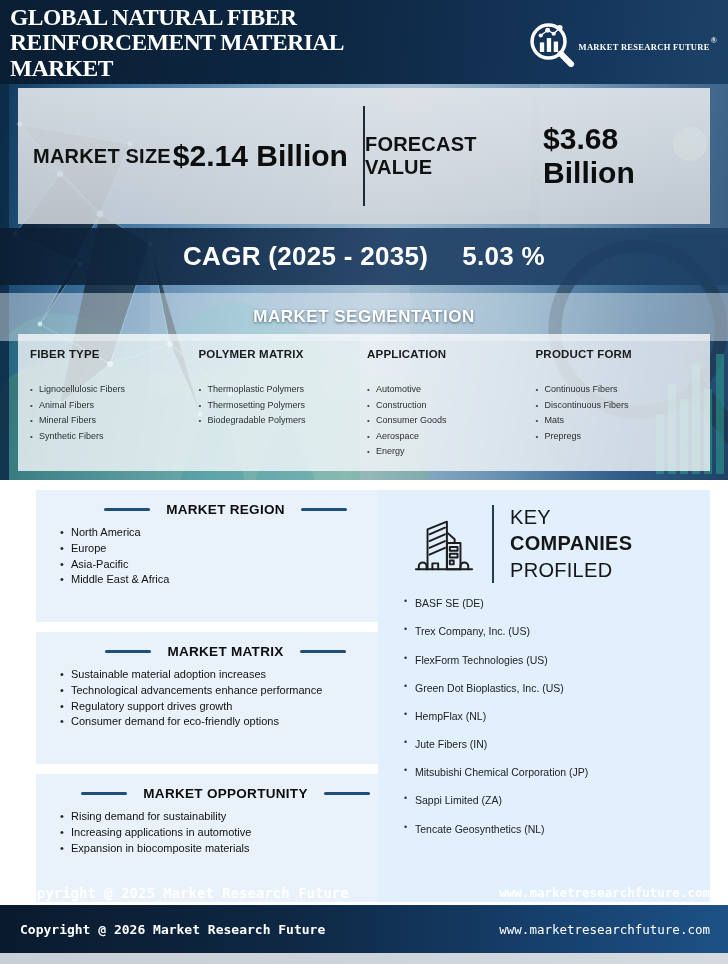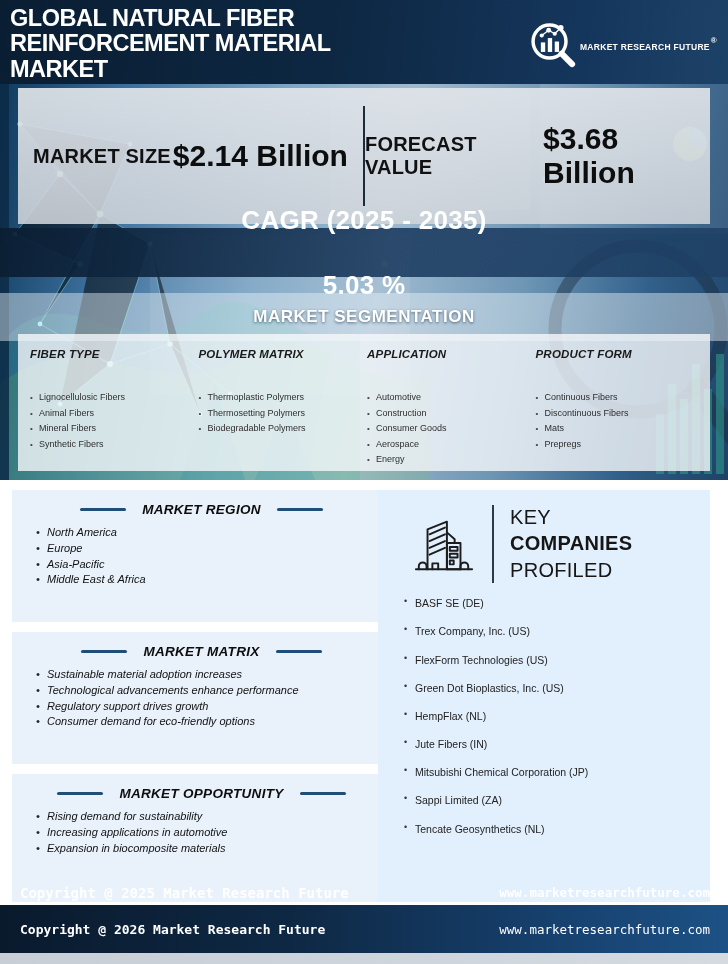--- a/index.html
+++ b/index.html
@@ -8,21 +8,21 @@
   .canvas{
     position:relative; width:728px; height:964px; margin:0 auto;
     background:#ffffff; overflow:hidden;
   }
 
   
   .header{
     position:absolute; left:0; top:0; width:728px; height:84px;
     background:linear-gradient(95deg,#0a1e33 0%,#0d2742 45%,#15365c 80%,#1d4268 100%);
     display:flex; align-items:flex-start; justify-content:space-between;
-    padding:5px 12px 0 10px; z-index:30;
+    padding:5px 12px 0 10px; z-index:30;font-family:Liberation Serif, serif;
   }
   .header h1{
     color:#fff; font-size:24px; line-height:1.06; font-weight:bold;
     letter-spacing:-0.5px; transform:scaleX(0.98); transform-origin:left top;
     text-transform:uppercase;
   }
   .logo{ display:flex; align-items:center; gap:1px; margin-top:14px; }
   .logo-text{ color:#fff; font-size:8.5px; font-weight:bold; letter-spacing:0.3px; white-space:nowrap; }
   .logo-reg{ color:#fff; font-size:8px; vertical-align:top; position:relative; top:-6px; left:1px;}
 
@@ -38,51 +38,51 @@
     position:absolute; left:18px; top:4px; width:692px; height:136px;
     background:linear-gradient(180deg,rgba(224,228,233,0.92),rgba(208,213,219,0.88));
     display:flex; z-index:5;
   }
   .stat-half{ flex:1; display:flex; flex-direction:row; align-items:center; justify-content:center; gap:2px; }
   .stat-divider{ width:2px; height:100px; background:#1c2b38; align-self:center; }
   .stat-label{ font-size:20px; font-weight:bold; color:#111; letter-spacing:0.2px; }
   .stat-value{ font-size:30px; font-weight:bold; color:#0d0d0d; }
 
   .cagr-band{
-    position:absolute; left:0; top:144px; width:728px; height:49px;
+    position:absolute; left:0; top:144px; width:728px; height:57px;
     background:linear-gradient(95deg,rgba(11,30,51,0.95),rgba(26,58,95,0.88) 55%,rgba(30,64,100,0.85));
-    display:flex; align-items:center; justify-content:center; gap:34px; z-index:5;flex-direction:column;
+    display:flex; align-items:center; justify-content:center; gap:34px; z-index:5;
   }
   .cagr-label,.cagr-value{ color:#fff; font-size:26px; font-weight:bold; letter-spacing:0.3px; }
 
   .seg-title-band{
     position:absolute; left:0; top:209px; width:728px; height:48px;
     background:rgba(236,243,249,0.45);
     display:flex; align-items:center; justify-content:center; z-index:5;
   }
   .seg-title{ color:#fff; font-size:17px; font-weight:bold; letter-spacing:0.5px;
     text-shadow:0 1px 3px rgba(20,40,60,0.65); }
 
   .seg-panel{
     position:absolute; left:18px; top:250px; width:692px; height:137px;
     background:rgba(246,249,251,0.80);
     display:grid; grid-template-columns:repeat(4,1fr);
     padding:14px 6px 8px 12px; z-index:5;
   }
   .seg-col{ padding-right:8px; }
-  .seg-heading{ font-size:11.5px; font-weight:bold; color:#1a1a1a; letter-spacing:0.2px; margin-bottom:30px;font-style:italic; }
+  .seg-heading{ font-size:11.5px; font-weight:bold; color:#1a1a1a; letter-spacing:0.2px; margin-bottom:22px; }
   .seg-list{ list-style:none; }
   .seg-list li{ font-size:9px; color:#2e2e2e; line-height:15.5px; padding-left:9px; position:relative; }
   .seg-list li::before{ content:"•"; position:absolute; left:0; top:0; font-size:8px; color:#444; }
 
   
   .lower{ position:absolute; left:0; top:480px; width:728px; height:425px; background:#fff; }
 
   .info-panel{
-    position:absolute; background:#e9f2fb; left:12px; width:379px; padding:12px 14px 10px 14px;font-style:italic;
+    position:absolute; background:#e9f2fb; left:36px; width:379px; padding:12px 14px 10px 14px;
   }
   .panel-region{ top:10px; height:132px; }
   .panel-trends{ top:152px; height:132px; }
   .panel-opportunity{ top:294px; height:128px; }
 
   .panel-title-row{ display:flex; align-items:center; justify-content:center; gap:16px; margin-bottom:8px; }
   .dash{ width:46px; height:3px; background:#1f4e79; border-radius:2px; }
   .panel-title{ font-size:13.5px; font-weight:bold; color:#0d0d0d; letter-spacing:0.3px; white-space:nowrap; }
   .bullet-list{ list-style:none; padding-left:10px; }
   .bullet-list li{ font-size:11px; color:#111; line-height:15.8px; padding-left:11px; position:relative; }

